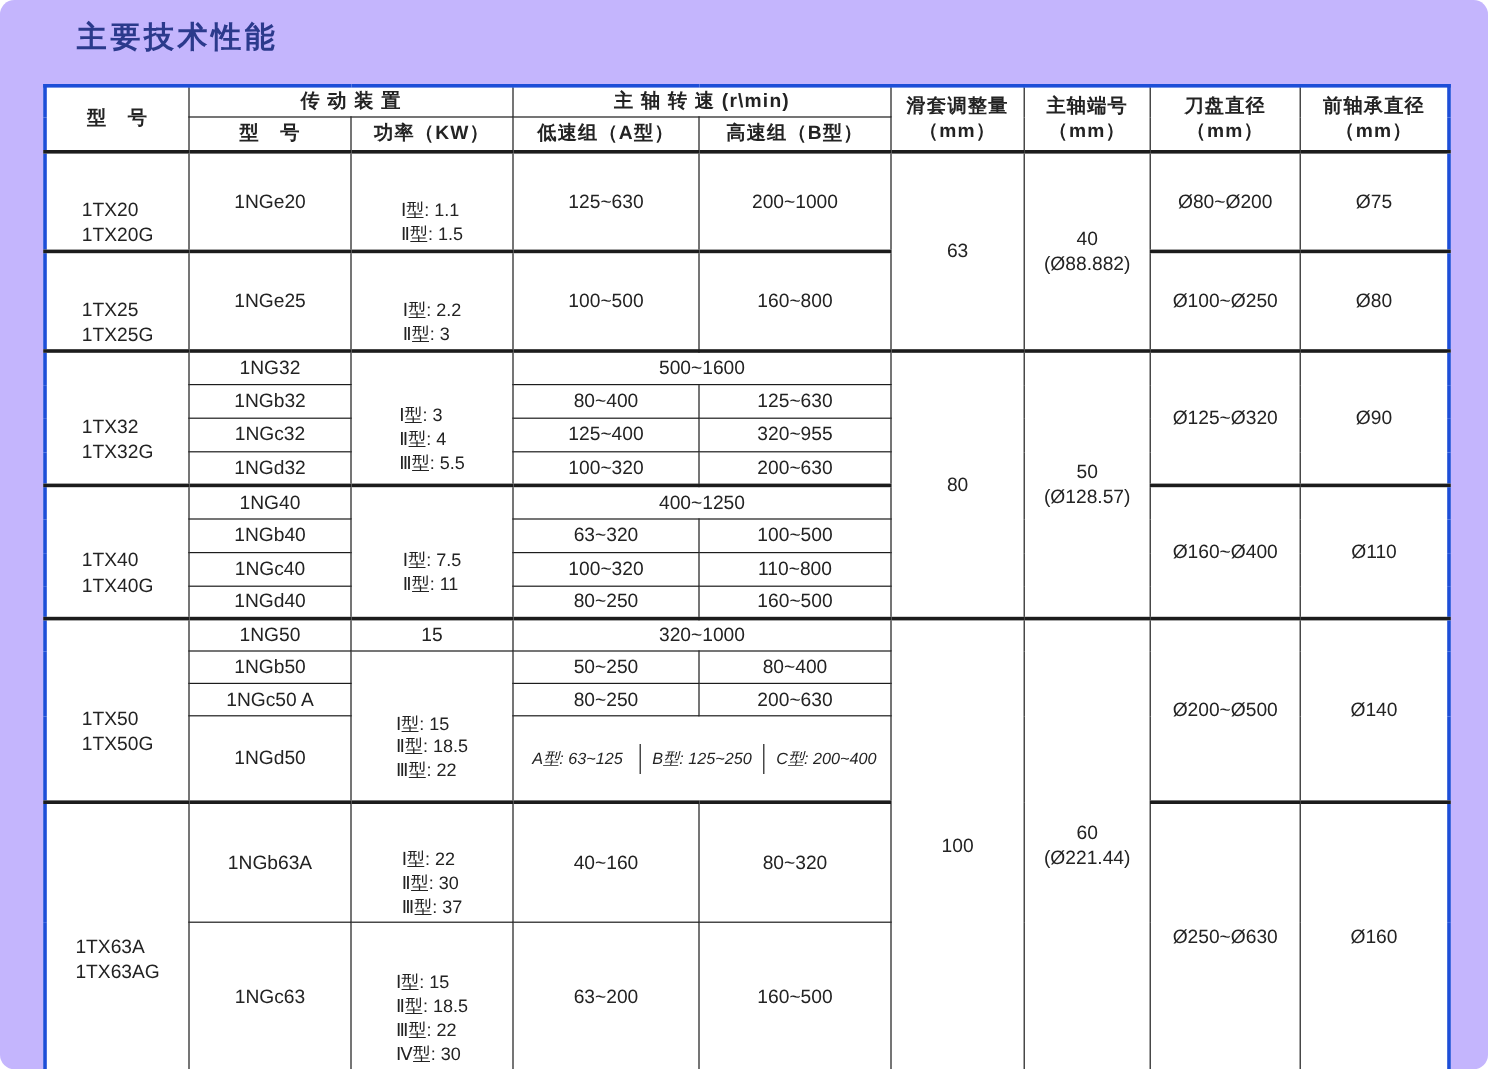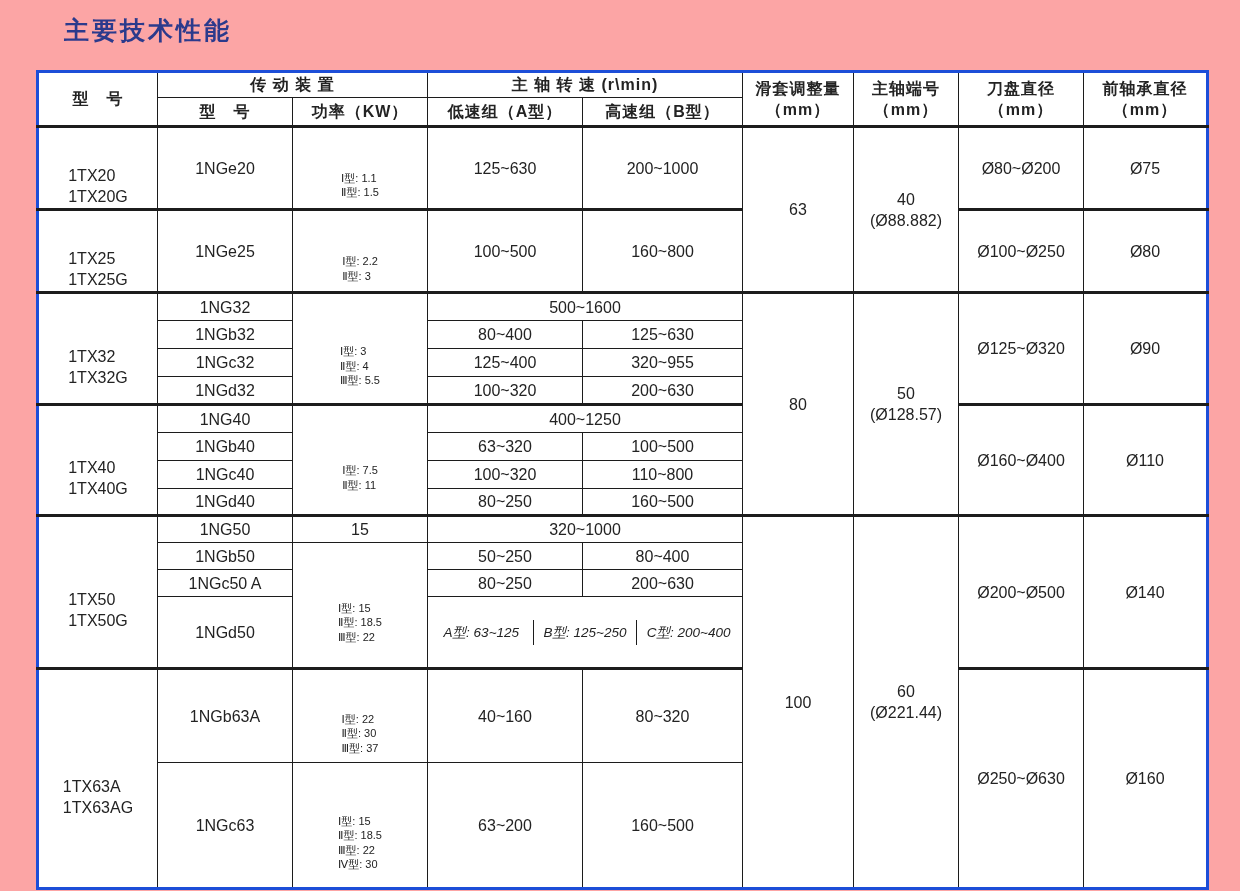--- a/index.html
+++ b/index.html
@@ -1,26 +1,26 @@
 <!DOCTYPE html>
 <html><head>
 <meta charset="utf-8">
 <style>
   html,body{margin:0;padding:0;background:#ffffff;}
   body{width:1240px;height:891px;font-family:"Liberation Sans","DejaVu Sans",sans-serif;color:#222;position:relative;}
-  .page{position:absolute;inset:0;background:#fca5a5;}
+  .page{position:absolute;inset:0;background:#c4b5fd;border-radius:12px;}
   .page-title{position:absolute;left:64px;top:14px;margin:0;font-size:25px;font-weight:bold;color:#2b3a8c;letter-spacing:3px;}
   table.spec{position:absolute;left:36px;top:70px;width:1170px;border-collapse:collapse;table-layout:fixed;background:#fff;}
   table.spec{border:3px solid #1d4ed8;}
   .spec th,.spec td{border:1.5px solid #1c1c1c;text-align:center;vertical-align:middle;
     font-size:16px;line-height:1.32;padding:1px 2px;white-space:pre-line;color:#232323;}
   .spec th{font-weight:bold;letter-spacing:1px;}
   .bt{border-top-width:3px !important;}
   .left-block{display:inline-block;text-align:left;white-space:pre-line;margin-top:36px;}
-  .pw{font-size:11px;}
+  .pw{font-size:15px;}
   .abc-td{padding:0;}
   .abc-row{display:flex;width:100%;align-items:stretch;}
   .abc-cell{flex:1;display:flex;align-items:center;justify-content:center;font-size:13.5px;padding:4px 0;white-space:nowrap;font-style:italic;}
   .abc-cell.mid{border-left:1.5px solid #1c1c1c;border-right:1.5px solid #1c1c1c;}
   .notes{position:absolute;left:64px;top:802px;font-size:15.5px;color:#1b1b1b;line-height:1.6;}
   .notes .n1{padding-left:0;}
   .notes .n2{padding-left:50px;}
   .notes .n3{padding-left:34px;}
 </style>
 </head>

